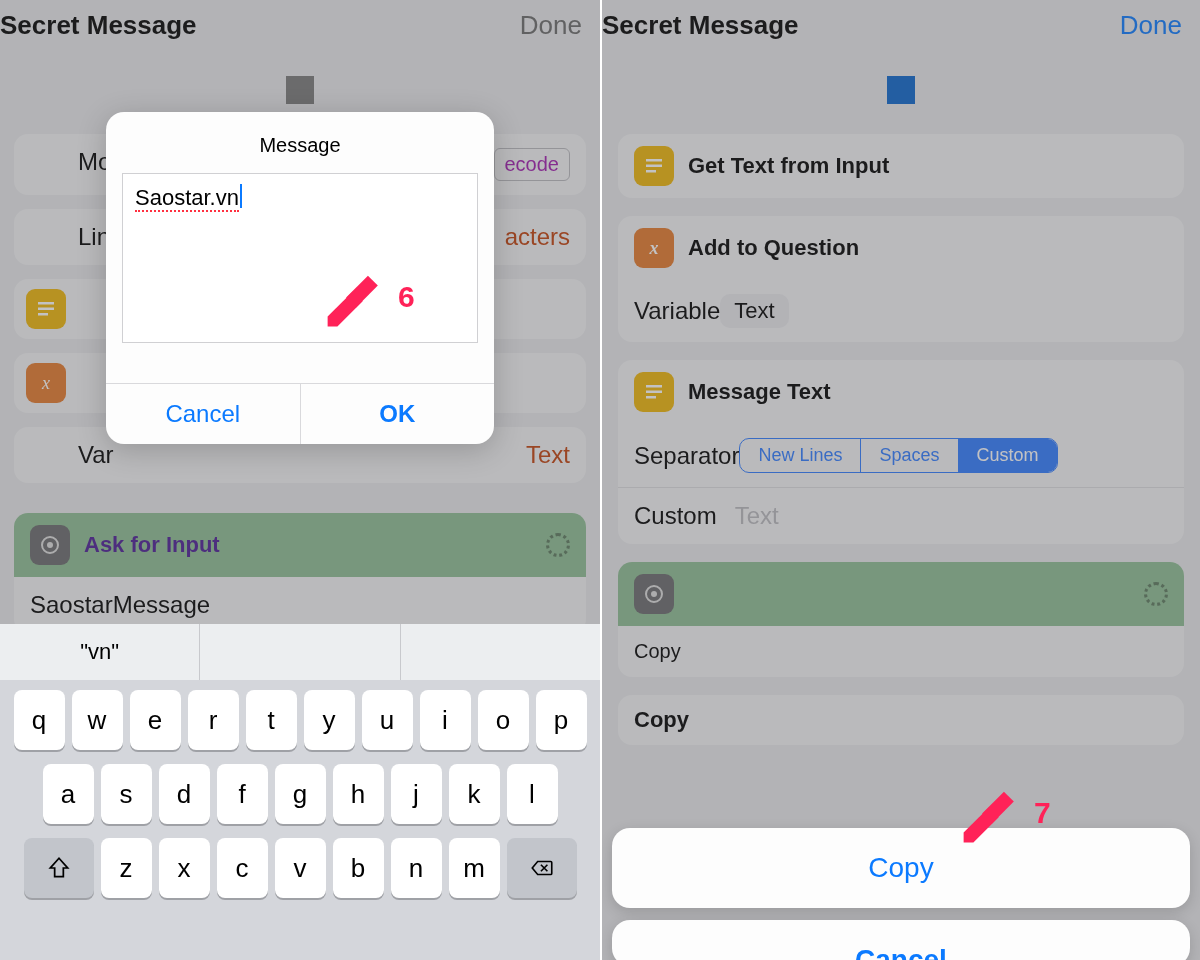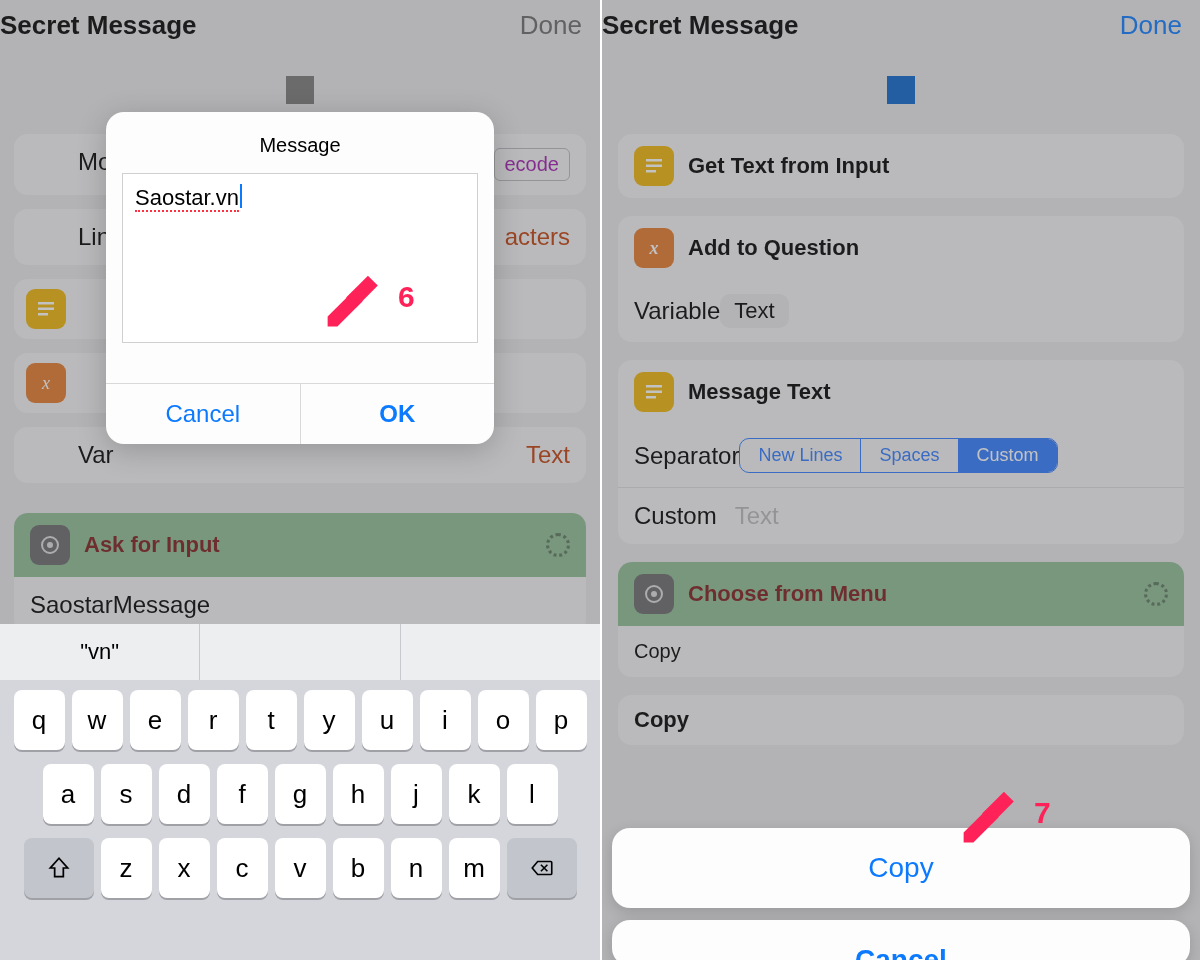--- a/index.html
+++ b/index.html
@@ -18,21 +18,21 @@
   .center-square.gray { background:#7a7a7a;}
   .center-square.blue { background:#0b66cc;}
   .stack { padding:0 16px; display:flex; flex-direction:column; gap:18px;}
   .card { background:#f3f3f5; border-radius:14px; overflow:hidden; box-shadow:0 0 0 rgba(0,0,0,0);}
   .row { display:flex; align-items:center; padding:14px 16px; font-size:24px; color:#000; justify-content:flex-start;}
   .row + .row { border-top:1px solid #dcdcdf;}
   .row .right { color:#000; font-weight:400;}
   .row .pill { background:#e8e8ec; border-radius:10px; padding:4px 14px; font-size:22px;}
   .row .ghost { color:#b9b9be;}
   .action-head { display:flex; align-items:center; gap:14px; padding:12px 16px; font-size:22px; font-weight:600;}
-  .action-head.green { background:#8ebd94; color:#7f1d1d;justify-content:center;}
+  .action-head.green { background:#8ebd94; color:#4c1d95;justify-content:center;}
   .icon-box { width:40px;height:40px;border-radius:9px; display:flex;align-items:center;justify-content:center;}
   .icon-box.yellow { background:#efb509;}
   .icon-box.orange { background:#e57a2b;}
   .icon-box.gray { background:#6b6b6d;}
   .icon-box svg { width:24px; height:24px; }
   .spinner { width:24px;height:24px;border:3px dotted #5c7a5f;border-radius:50%; margin-left:auto;}
   .seg { display:flex; border:1px solid #2f7bff; border-radius:10px; overflow:hidden; font-size:18px;}
   .seg > div { padding:6px 18px; color:#2f7bff; border-right:1px solid #2f7bff;}
   .seg > div:last-child{border-right:none;}
   .seg .active{ background:#2f7bff; color:#fff;}
@@ -268,21 +268,20 @@
     </div>
 
     <div class="card">
       <div class="action-head green">
         <div class="icon-box gray">
           <svg viewBox="0 0 24 24">
               <circle cx="12" cy="12" r="8" fill="none" stroke="#ddd" stroke-width="2"></circle>
               <circle cx="12" cy="12" r="3" fill="#ddd"></circle>
             </svg>
         </div>
-        <span>Choose from Menu</span>
         <div class="spinner"></div>
       </div>
       <div class="row" style="font-size:20px;">
         <span>Copy</span>
       </div>
     </div>
 
     <div class="card">
       <div class="action-head">
         <span style="font-weight:600;">Copy</span>

